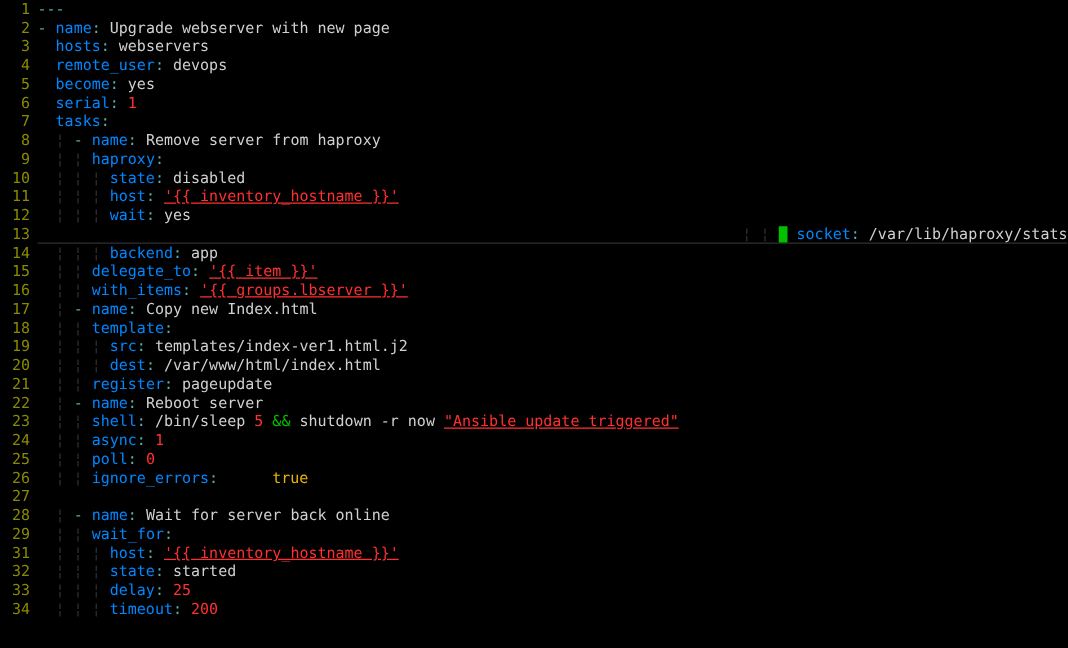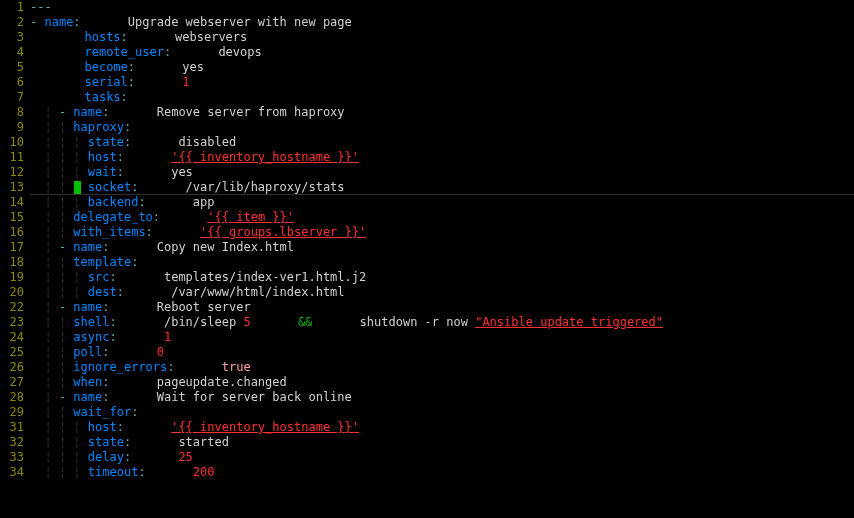--- a/index.html
+++ b/index.html
@@ -26,24 +26,24 @@
     text-align: right;
     color: #8a8a00;
     padding-right: 6px;
     flex-shrink: 0;
   }
   .code {
     position: relative;
     flex: 0 0 auto;
   }
   .kw   { color: #0087ff; margin-top: 24px; }    
-  .val  { color: #d0d0d0; margin-left: 40px; }    
+  .val  { color: #d0d0d0; }    
   .num  { color: #ff3030; }    
   .str  { color: #ff3030; text-decoration: underline; }    
-  .bool { color: #fca5a5; }    
+  .bool { color: #eab308; margin-left: 36px; }    
   .dash { color: #5fafaf; }    
   .pipe { color: #303030; }    
   .amp  { color: #00c000; }    
   .cursorline {
     position: absolute;
     left: 30px;
     right: 0;
     height: 15px;
     border-bottom: 1px solid #303030;
     pointer-events: none;
@@ -65,33 +65,34 @@
     <div class="row"><div class="gutter">3</div><div class="code"><span class="val">  </span><span class="kw">hosts</span><span class="dash">:</span><span class="val"> webservers</span></div></div>
     <div class="row"><div class="gutter">4</div><div class="code"><span class="val">  </span><span class="kw">remote_user</span><span class="dash">:</span><span class="val"> devops</span></div></div>
     <div class="row"><div class="gutter">5</div><div class="code"><span class="val">  </span><span class="kw">become</span><span class="dash">:</span><span class="val"> yes</span></div></div>
     <div class="row"><div class="gutter">6</div><div class="code"><span class="val">  </span><span class="kw">serial</span><span class="dash">:</span><span class="val"> </span><span class="num">1</span></div></div>
     <div class="row"><div class="gutter">7</div><div class="code"><span class="val">  </span><span class="kw">tasks</span><span class="dash">:</span></div></div>
     <div class="row"><div class="gutter">8</div><div class="code"><span class="pipe">  ¦ </span><span class="dash">- </span><span class="kw">name</span><span class="dash">:</span><span class="val"> Remove server from haproxy</span></div></div>
     <div class="row"><div class="gutter">9</div><div class="code"><span class="pipe">  ¦ ¦ </span><span class="kw">haproxy</span><span class="dash">:</span></div></div>
     <div class="row"><div class="gutter">10</div><div class="code"><span class="pipe">  ¦ ¦ ¦ </span><span class="kw">state</span><span class="dash">:</span><span class="val"> disabled</span></div></div>
     <div class="row"><div class="gutter">11</div><div class="code"><span class="pipe">  ¦ ¦ ¦ </span><span class="kw">host</span><span class="dash">:</span><span class="val"> </span><span class="str">'{{ inventory_hostname }}'</span></div></div>
     <div class="row"><div class="gutter">12</div><div class="code"><span class="pipe">  ¦ ¦ ¦ </span><span class="kw">wait</span><span class="dash">:</span><span class="val"> yes</span></div></div>
-    <div class="row" style="position: relative;"><div class="gutter">13</div><div class="cursorline"></div><div class="code"><span class="pipe">  ¦ ¦ ¦ </span><span class="kw">socket</span><span class="dash">:</span><span class="val"> /var/lib/haproxy/stats</span><div class="cursor" style="left: 44px;"></div></div></div>
+    <div class="row" style="position: relative; justify-content: space-between;"><div class="gutter">13</div><div class="cursorline"></div><div class="code"><span class="pipe">  ¦ ¦ ¦ </span><span class="kw">socket</span><span class="dash">:</span><span class="val"> /var/lib/haproxy/stats</span><div class="cursor" style="left: 44px;"></div></div></div>
     <div class="row"><div class="gutter">14</div><div class="code"><span class="pipe">  ¦ ¦ ¦ </span><span class="kw">backend</span><span class="dash">:</span><span class="val"> app</span></div></div>
     <div class="row"><div class="gutter">15</div><div class="code"><span class="pipe">  ¦ ¦ </span><span class="kw">delegate_to</span><span class="dash">:</span><span class="val"> </span><span class="str">'{{ item }}'</span></div></div>
     <div class="row"><div class="gutter">16</div><div class="code"><span class="pipe">  ¦ ¦ </span><span class="kw">with_items</span><span class="dash">:</span><span class="val"> </span><span class="str">'{{ groups.lbserver }}'</span></div></div>
     <div class="row"><div class="gutter">17</div><div class="code"><span class="pipe">  ¦ </span><span class="dash">- </span><span class="kw">name</span><span class="dash">:</span><span class="val"> Copy new Index.html</span></div></div>
     <div class="row"><div class="gutter">18</div><div class="code"><span class="pipe">  ¦ ¦ </span><span class="kw">template</span><span class="dash">:</span></div></div>
     <div class="row"><div class="gutter">19</div><div class="code"><span class="pipe">  ¦ ¦ ¦ </span><span class="kw">src</span><span class="dash">:</span><span class="val"> templates/index-ver1.html.j2</span></div></div>
     <div class="row"><div class="gutter">20</div><div class="code"><span class="pipe">  ¦ ¦ ¦ </span><span class="kw">dest</span><span class="dash">:</span><span class="val"> /var/www/html/index.html</span></div></div>
+    <div class="row"><div class="gutter">21</div><div class="code"><span class="pipe">  ¦ ¦ </span><span class="kw">register</span><span class="dash">:</span><span class="val"> pageupdate</span></div></div>
     <div class="row"><div class="gutter">22</div><div class="code"><span class="pipe">  ¦ </span><span class="dash">- </span><span class="kw">name</span><span class="dash">:</span><span class="val"> Reboot server</span></div></div>
     <div class="row"><div class="gutter">23</div><div class="code"><span class="pipe">  ¦ ¦ </span><span class="kw">shell</span><span class="dash">:</span><span class="val"> /bin/sleep </span><span class="num">5</span><span class="val"> </span><span class="amp">&amp;&amp;</span><span class="val"> shutdown -r now </span><span class="str">"Ansible update triggered"</span></div></div>
     <div class="row"><div class="gutter">24</div><div class="code"><span class="pipe">  ¦ ¦ </span><span class="kw">async</span><span class="dash">:</span><span class="val"> </span><span class="num">1</span></div></div>
     <div class="row"><div class="gutter">25</div><div class="code"><span class="pipe">  ¦ ¦ </span><span class="kw">poll</span><span class="dash">:</span><span class="val"> </span><span class="num">0</span></div></div>
     <div class="row"><div class="gutter">26</div><div class="code"><span class="pipe">  ¦ ¦ </span><span class="kw">ignore_errors</span><span class="dash">:</span><span class="val"> </span><span class="bool">true</span></div></div>
-    <div class="row"><div class="gutter">27</div><div class="code"><span class="pipe">  ¦ ¦ </span><span class="kw">when</span><span class="dash">:</span><span class="val"> pageupdate.changed</span></div></div>
+    <div class="row"><div class="gutter">27</div></div>
     <div class="row"><div class="gutter">28</div><div class="code"><span class="pipe">  ¦ </span><span class="dash">- </span><span class="kw">name</span><span class="dash">:</span><span class="val"> Wait for server back online</span></div></div>
     <div class="row"><div class="gutter">29</div><div class="code"><span class="pipe">  ¦ ¦ </span><span class="kw">wait_for</span><span class="dash">:</span></div></div>
     <div class="row"><div class="gutter">31</div><div class="code"><span class="pipe">  ¦ ¦ ¦ </span><span class="kw">host</span><span class="dash">:</span><span class="val"> </span><span class="str">'{{ inventory_hostname }}'</span></div></div>
     <div class="row"><div class="gutter">32</div><div class="code"><span class="pipe">  ¦ ¦ ¦ </span><span class="kw">state</span><span class="dash">:</span><span class="val"> started</span></div></div>
     <div class="row"><div class="gutter">33</div><div class="code"><span class="pipe">  ¦ ¦ ¦ </span><span class="kw">delay</span><span class="dash">:</span><span class="val"> </span><span class="num">25</span></div></div>
     <div class="row"><div class="gutter">34</div><div class="code"><span class="pipe">  ¦ ¦ ¦ </span><span class="kw">timeout</span><span class="dash">:</span><span class="val"> </span><span class="num">200</span></div></div>
   </div>
 
 </body></html>

